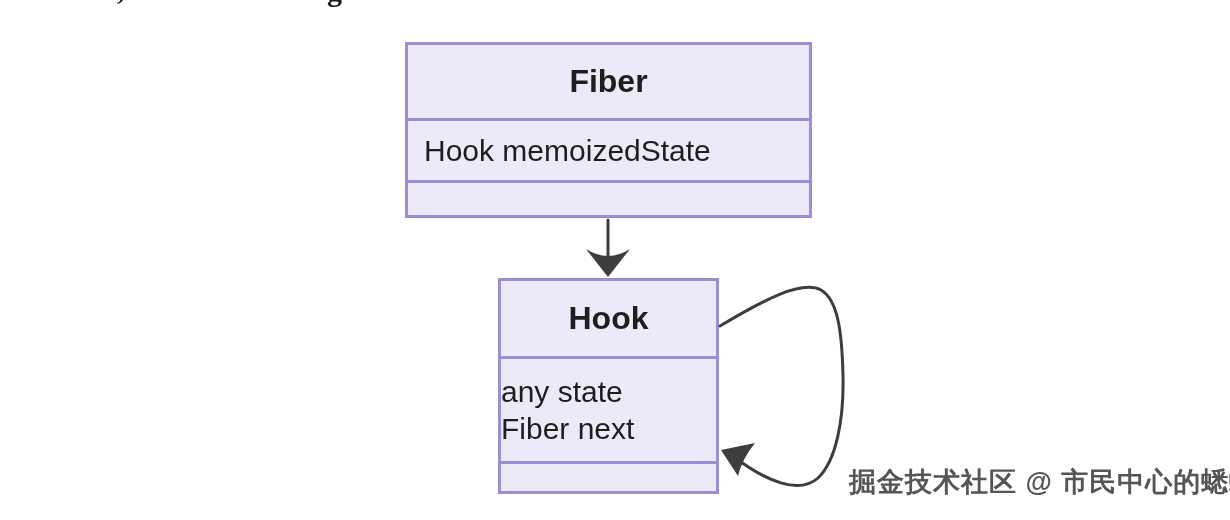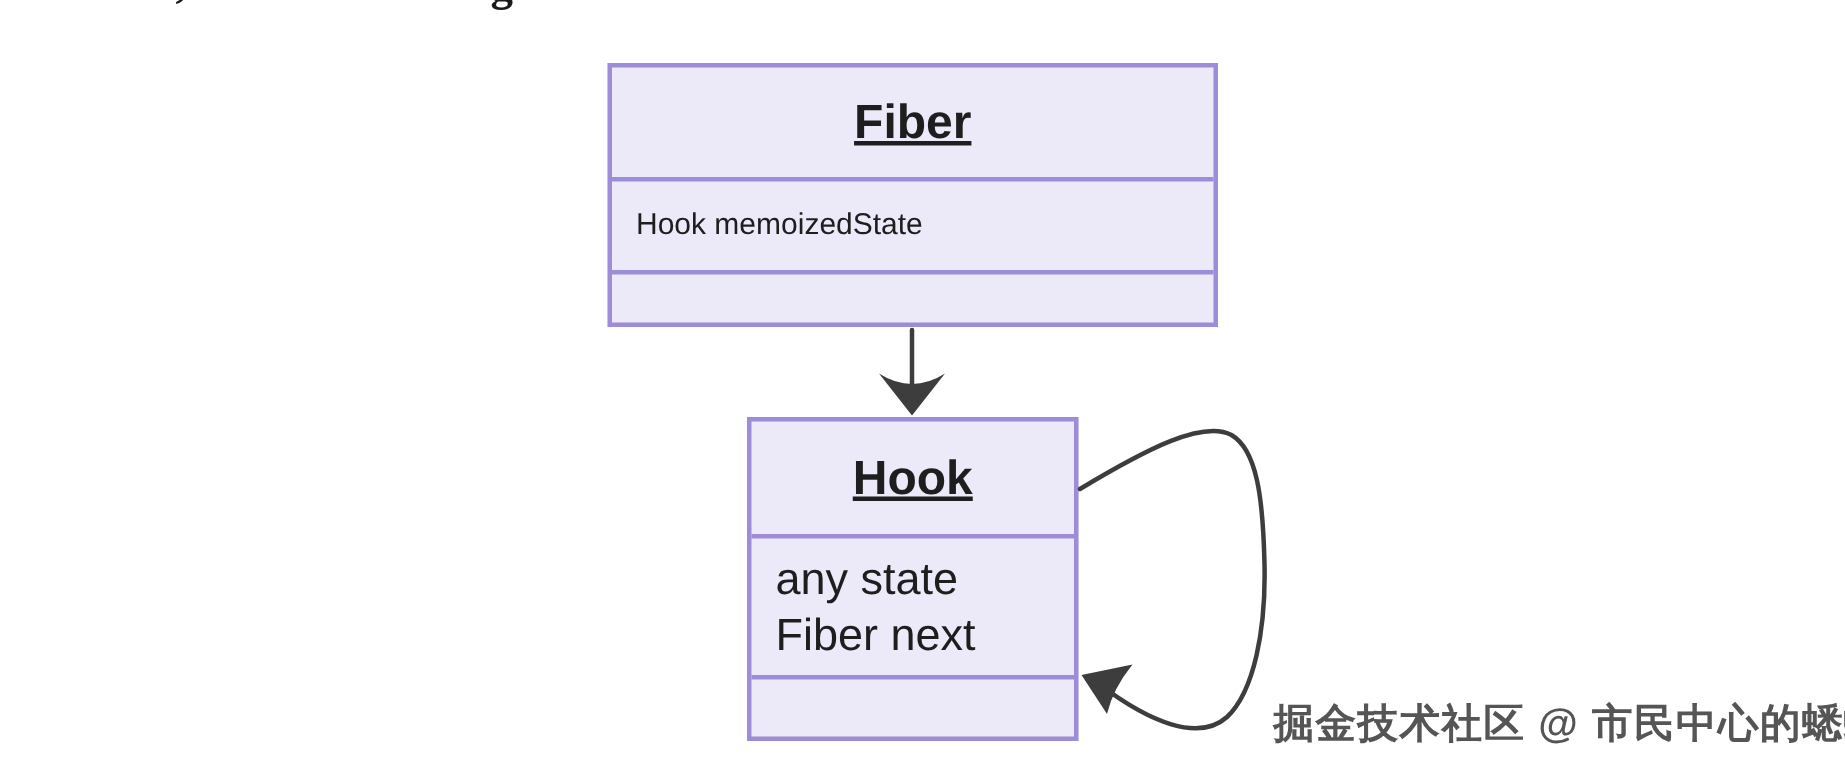--- a/index.html
+++ b/index.html
@@ -33,43 +33,41 @@
     box-sizing: border-box;
     background: #ece9f9;
     border: 3px solid #9d8dd8;
   }
   .node-title {
     display: flex;
     align-items: center;
     justify-content: center;
     font-weight: bold;
     font-size: 32px;
-    text-decoration: underline;
   }
   .node-row { border-top: 3px solid #9d8dd8; box-sizing: border-box; }
 
   .fiber-node { left: 405px; top: 42px; width: 407px; height: 176px; }
   .fiber-node .node-title { height: 73px; }
   .fiber-field {
     height: 62px;
     display: flex;
     align-items: center;
     padding-left: 16px;
-    font-size: 20px;
+    font-size: 30px;
   }
   .fiber-empty { height: 35px; }
 
   .hook-node { left: 498px; top: 278px; width: 221px; height: 216px; }
   .hook-node .node-title { height: 75px; border-radius: 13px; }
   .hook-fields {
-    height: 94px;
+    height: 105px;
     display: flex;
     flex-direction: column;
     justify-content: center;
-    padding-left: 16px;
     font-size: 30px;
     line-height: 37px;
   }
   .hook-empty { height: 41px; }
 
   
   .overlay {
     position: absolute;
     left: 0; top: 0;
     pointer-events: none;

